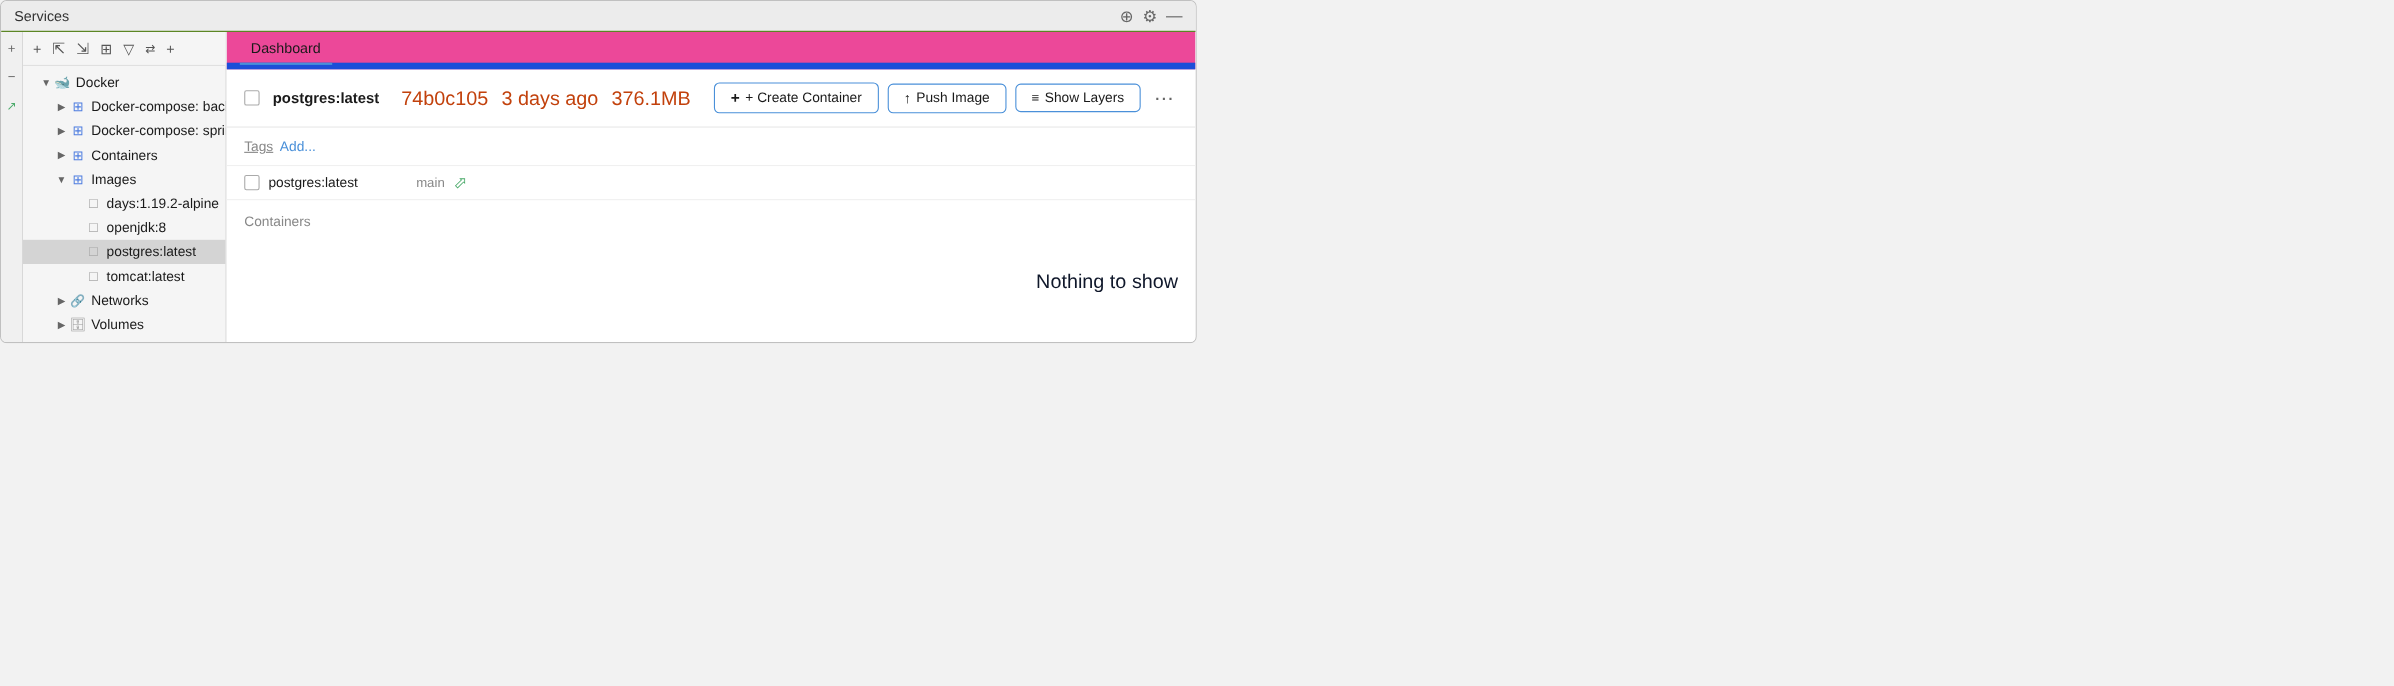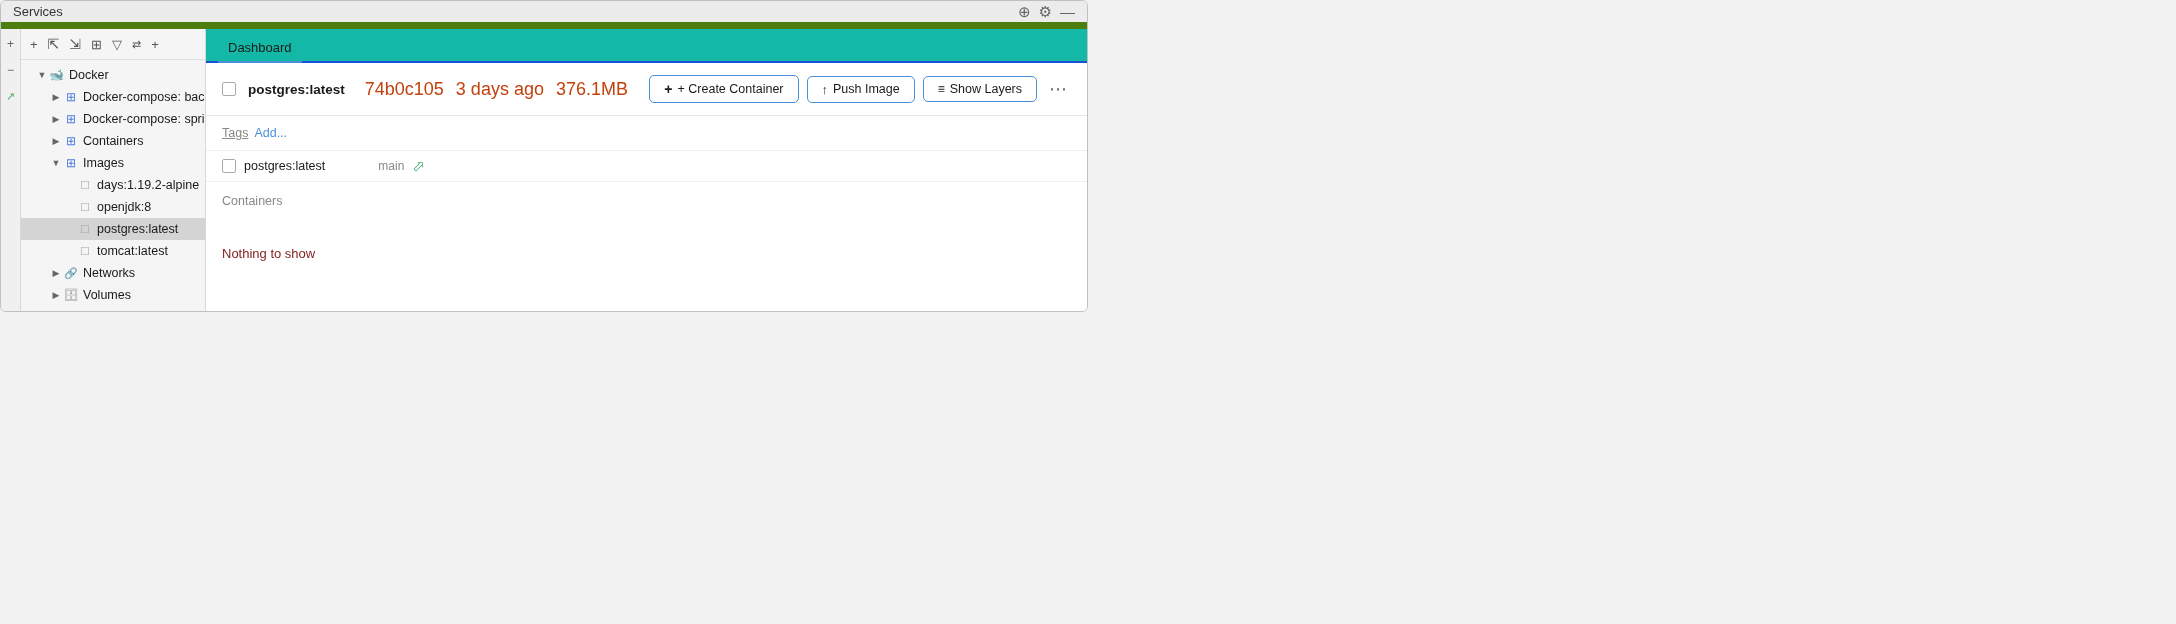--- a/index.html
+++ b/index.html
@@ -19,21 +19,21 @@
       border: 1px solid #c0c0c0;
       background: #f5f5f5;
       border-radius: 6px;
       overflow: hidden;
     }
     .title-bar {
       display: flex;
       align-items: center;
       justify-content: space-between;
       background: #ececec;
-      border-bottom: 7px solid #4d7c0f;
+      border-bottom: 1px solid #4d7c0f;
       padding: 0 12px;
       height: 28px;
       flex-shrink: 0;
     }
     .title-bar-title {
       font-size: 13px;
       font-weight: 500;
       color: #333;
     }
     .title-bar-controls {
@@ -128,23 +128,23 @@
     .right-panel {
       flex: 1;
       display: flex;
       flex-direction: column;
       background: #fff;
       overflow: hidden;
     }
     .tab-bar {
       display: flex;
       align-items: flex-end;
-      border-bottom: 2px solid #1d4ed8;
+      border-bottom: 6px solid #1d4ed8;
       padding: 0 12px;
-      background: #14b8a6;
+      background: #ec4899;
       height: 34px;
       flex-shrink: 0;
     }
     .tab {
       padding: 6px 10px;
       font-size: 13px;
       cursor: pointer;
       color: #333;
       border-bottom: 2px solid transparent;
       margin-bottom: -2px;
@@ -259,23 +259,23 @@
     
     .containers-section {
       padding: 12px 16px 8px;
     }
     .containers-label {
       font-size: 12.5px;
       color: #888;
       margin-bottom: 8px;
     }
     .nothing-to-show {
-      text-align: left;
-      color: #7f1d1d;
-      font-size: 13px;
+      text-align: right;
+      color: #0f172a;
+      font-size: 18px;
       padding: 30px 0;
     }
     
     .left-strip {
       width: 20px;
       background: #f0f0f0;
       border-right: 1px solid #d8d8d8;
       display: flex;
       flex-direction: column;
       align-items: center;

